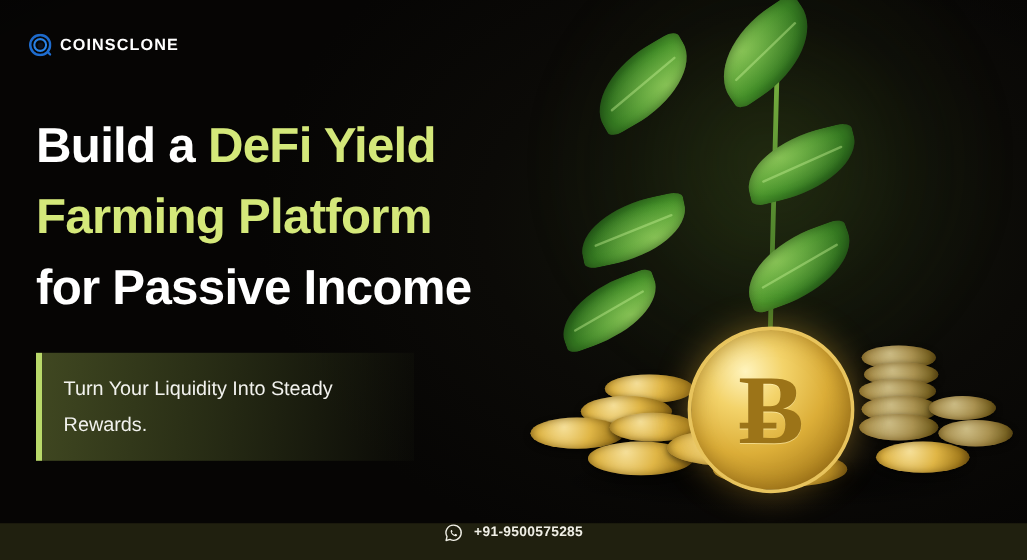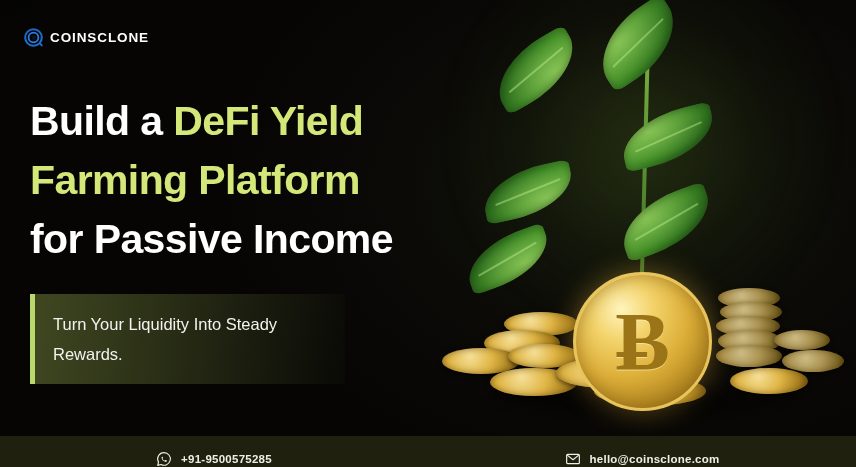--- a/index.html
+++ b/index.html
@@ -122,21 +122,21 @@
   .art-shadow{
     position:absolute; left:8%; top:378px; width:84%; height:46px;
     background:radial-gradient(ellipse at 50% 50%, rgba(0,0,0,.78) 0%, rgba(0,0,0,0) 72%);
   }
 
   
   .footer{
     position:absolute; left:0; bottom:0;
     width:856px; height:31px;
     background:#20200f;
-    display:flex; align-items:flex-end;
+    display:flex; align-items:flex-start;
   }
   .f-item{
     flex:1; display:flex; align-items:center; justify-content:center; gap:9px;
   }
   .f-label{
     color:#f0efe6; font-size:11.5px; font-weight:bold; letter-spacing:.25px;
   }
   .f-icon{ width:16px; height:16px; display:block; flex:none; }
 </style>
 </head>
@@ -209,23 +209,16 @@
   <div class="footer">
 
     <div class="f-item">
       <svg class="f-icon" viewBox="0 0 24 24">
         <path d="M12 2.4a9.5 9.5 0 0 0-8.2 14.3L2.6 21.6l5-1.3A9.5 9.5 0 1 0 12 2.4z" fill="none" stroke="#f0efe6" stroke-width="1.7" stroke-linejoin="round"></path>
         <path d="M9 8.1c.3-.1.6 0 .8.4l.7 1.4c.1.3.1.5-.1.7l-.5.6c-.1.2-.2.4 0 .7a7 7 0 0 0 2.8 2.4c.3.1.5.1.7-.1l.6-.6c.2-.2.4-.2.7-.1l1.4.7c.3.2.4.5.3.8-.3.9-1.2 1.4-2.1 1.3-2.8-.3-5.7-3.2-6-6-.1-.9.4-1.8 1.3-2.1z" fill="#f0efe6"></path>
       </svg>
       <span class="f-label">+91-9500575285</span>
     </div>
 
-    <div class="f-item">
-      <svg class="f-icon" viewBox="0 0 24 24">
-        <rect x="2.5" y="5" width="19" height="14" rx="1.4" fill="none" stroke="#f0efe6" stroke-width="1.8"></rect>
-        <path d="M3.4 6.2 12 13l8.6-6.8" fill="none" stroke="#f0efe6" stroke-width="1.8" stroke-linejoin="round"></path>
-      </svg>
-      <span class="f-label">hello@coinsclone.com</span>
-    </div>
 
 
   </div>
 </div>
 
 </body></html>

